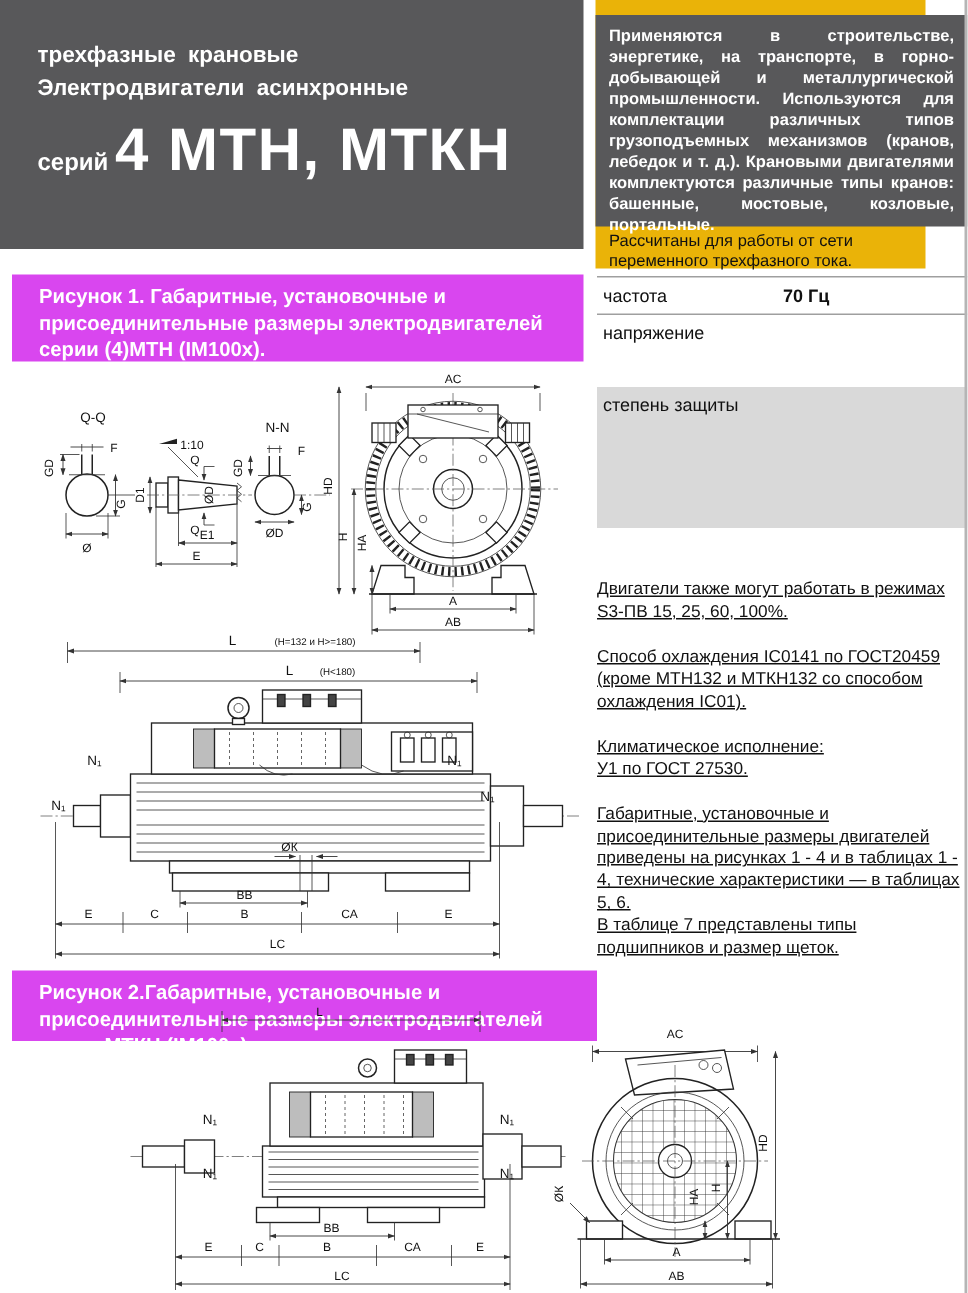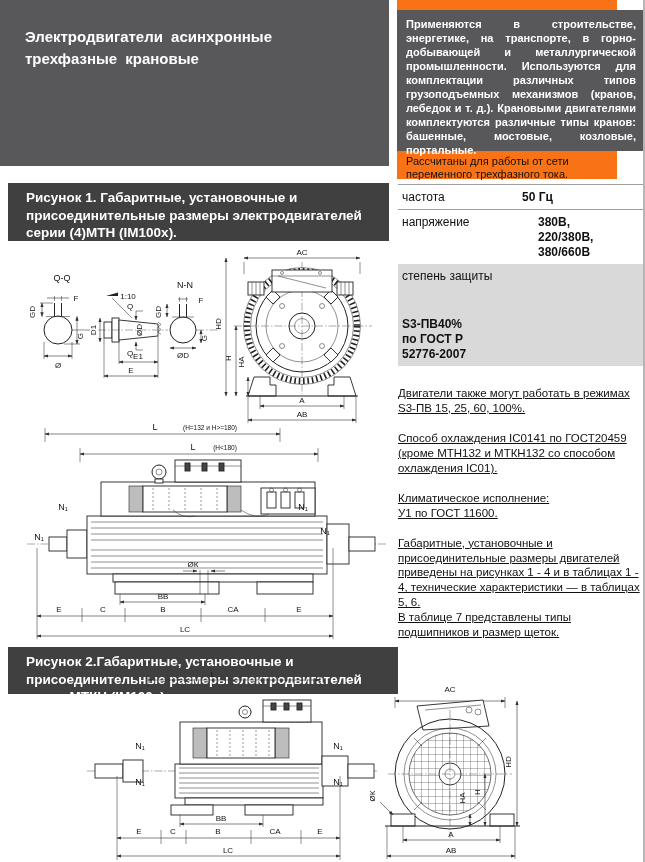--- a/index.html
+++ b/index.html
@@ -7,29 +7,29 @@
         font-family:"Liberation Sans",sans-serif;color:#111;margin:0 auto;}
   .scan-edge{position:absolute;right:0;top:0;width:2px;height:100%;background:#b5b5b5;}
 
   
   .hdr-left{position:absolute;left:0;top:0;width:389px;height:166px;background:#58585a;color:#fff;}
   .hdr-title{position:absolute;left:25px;top:26px;font-size:15px;font-weight:bold;line-height:1.45;word-spacing:4px;}
   .series-row{position:absolute;left:25px;top:78px;white-space:nowrap;}
   .series-prefix{font-size:16px;font-weight:bold;}
   .series-name{font-size:40px;font-weight:bold;letter-spacing:1px;}
 
-  .hdr-right{position:absolute;left:397px;top:0;width:220px;height:179px;background:#f97316;}
+  .hdr-right{position:absolute;left:397px;top:0;width:220px;height:179px;background:#eab308;}
   .app-box{position:absolute;top:10px;left:0;width:248px;height:141px;box-sizing:border-box;
            background:#58585a;color:#fff;font-size:11px;font-weight:bold;line-height:1.27;
            padding:8px 9px;text-align:justify;}
   .app-note{position:absolute;top:153px;left:0;width:248px;box-sizing:border-box;
             padding:2px 9px;font-size:11px;line-height:1.2;color:#111;}
 
   
-  .caption{position:absolute;background:#404040;color:#fff;font-weight:bold;font-size:13.5px;
+  .caption{position:absolute;background:#d946ef;color:#fff;font-weight:bold;font-size:13.5px;
            line-height:1.3;padding:6px 12px 6px 18px;box-sizing:border-box;}
   .cap1{left:8px;top:183px;width:381px;height:58px;}
   .cap2{left:8px;top:647px;width:390px;height:47px;}
 
   
   .specs{position:absolute;left:398px;top:184px;width:247px;font-size:12px;}
   .spec-row{display:flex;box-sizing:border-box;padding:5px 4px 4px 4px;}
   .spec-row.hl{border-top:1px solid #9f9f9f;border-bottom:1px solid #9f9f9f;}
   .spec-row.shaded{background:#d9d9d9;flex-direction:column;}
   .spec-label{width:120px;flex:none;}
@@ -57,59 +57,57 @@
   text.dt{font-size:9px;fill:#111;text-anchor:middle;font-family:"Liberation Sans",sans-serif;}
   text.sm{font-size:6.5px;fill:#111;text-anchor:middle;font-family:"Liberation Sans",sans-serif;}
 </style>
 </head>
 <body>
 
 <div class="page">
 
   <div class="hdr-left">
     <div class="hdr-title">
+      <div>трехфазные крановые</div>
       <div>Электродвигатели асинхронные</div>
-      <div>трехфазные крановые</div>
+    </div>
+    <div class="series-row">
+      <span class="series-prefix">серий</span>
+      <span class="series-name">4 МТН, МТКН</span>
     </div>
   </div>
 
   <div class="hdr-right">
     <div class="app-box">Применяются в строительстве, энергетике, на транспорте, в горно-добывающей и металлургической промышленности. Используются для комплектации различных типов грузоподъемных механизмов (кранов, лебедок и т. д.). Крановыми двигателями комплектуются различные типы кранов: башенные, мостовые, козловые, портальные.</div>
     <div class="app-note">Рассчитаны для работы от сети переменного трехфазного тока.</div>
   </div>
 
   <div class="caption cap1">Рисунок 1. Габаритные, установочные и присоединительные размеры электродвигателей серии (4)МТН (IM100x).</div>
 
   <div class="specs">
     <div class="spec-row hl h26">
       <div class="spec-label">частота</div>
-      <div class="spec-value">50 Гц</div>
+      <div class="spec-value">70 Гц</div>
     </div>
     <div class="spec-row h48">
       <div class="spec-label">напряжение</div>
-      <div class="spec-value">380В,
-220/380В,
-380/660В</div>
     </div>
     <div class="spec-row shaded h48">
       <div class="spec-label">степень  защиты</div>
     </div>
     <div class="spec-row shaded h46">
-      <div class="spec-value">S3-ПВ40%
-по ГОСТ Р
-52776-2007</div>
     </div>
   </div>
 
   <div class="notes">
     <p>Двигатели также могут работать в режимах
 S3-ПВ 15, 25, 60, 100%.</p>
     <p>Способ охлаждения IC0141 по ГОСТ20459 (кроме МТН132 и МТКН132 со способом охлаждения IC01).</p>
     <p>Климатическое исполнение:
-У1 по ГОСТ 11600.</p>
+У1 по ГОСТ 27530.</p>
     <p>Габаритные, установочные и присоединительные размеры двигателей приведены на рисунках 1 - 4 и в таблицах 1 - 4, технические характеристики — в таблицах 5, 6.
 В таблице 7 представлены типы подшипников и размер щеток.</p>
   </div>
 
   <svg id="fig1-top" width="375" height="178" viewBox="0 0 375 178">
     <defs>
       <marker id="ar1" viewBox="0 0 10 10" refX="9" refY="5" markerWidth="8" markerHeight="8" orient="auto-start-reverse">
         <path d="M0,1.5 L10,5 L0,8.5 z" fill="#333"></path>
       </marker>
     </defs>

